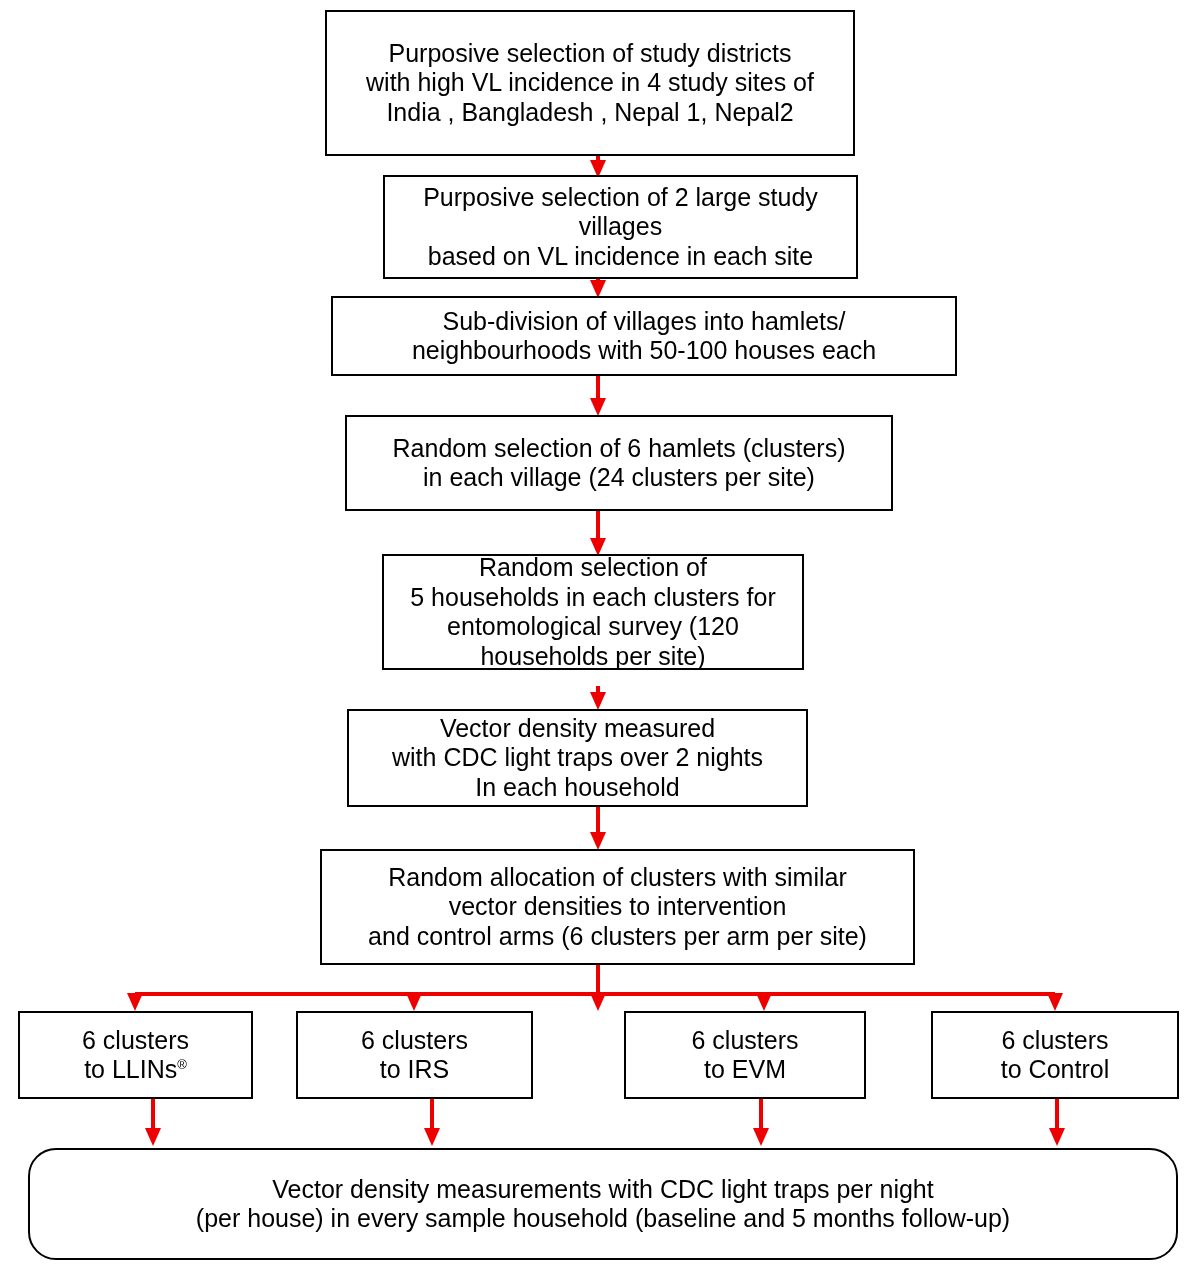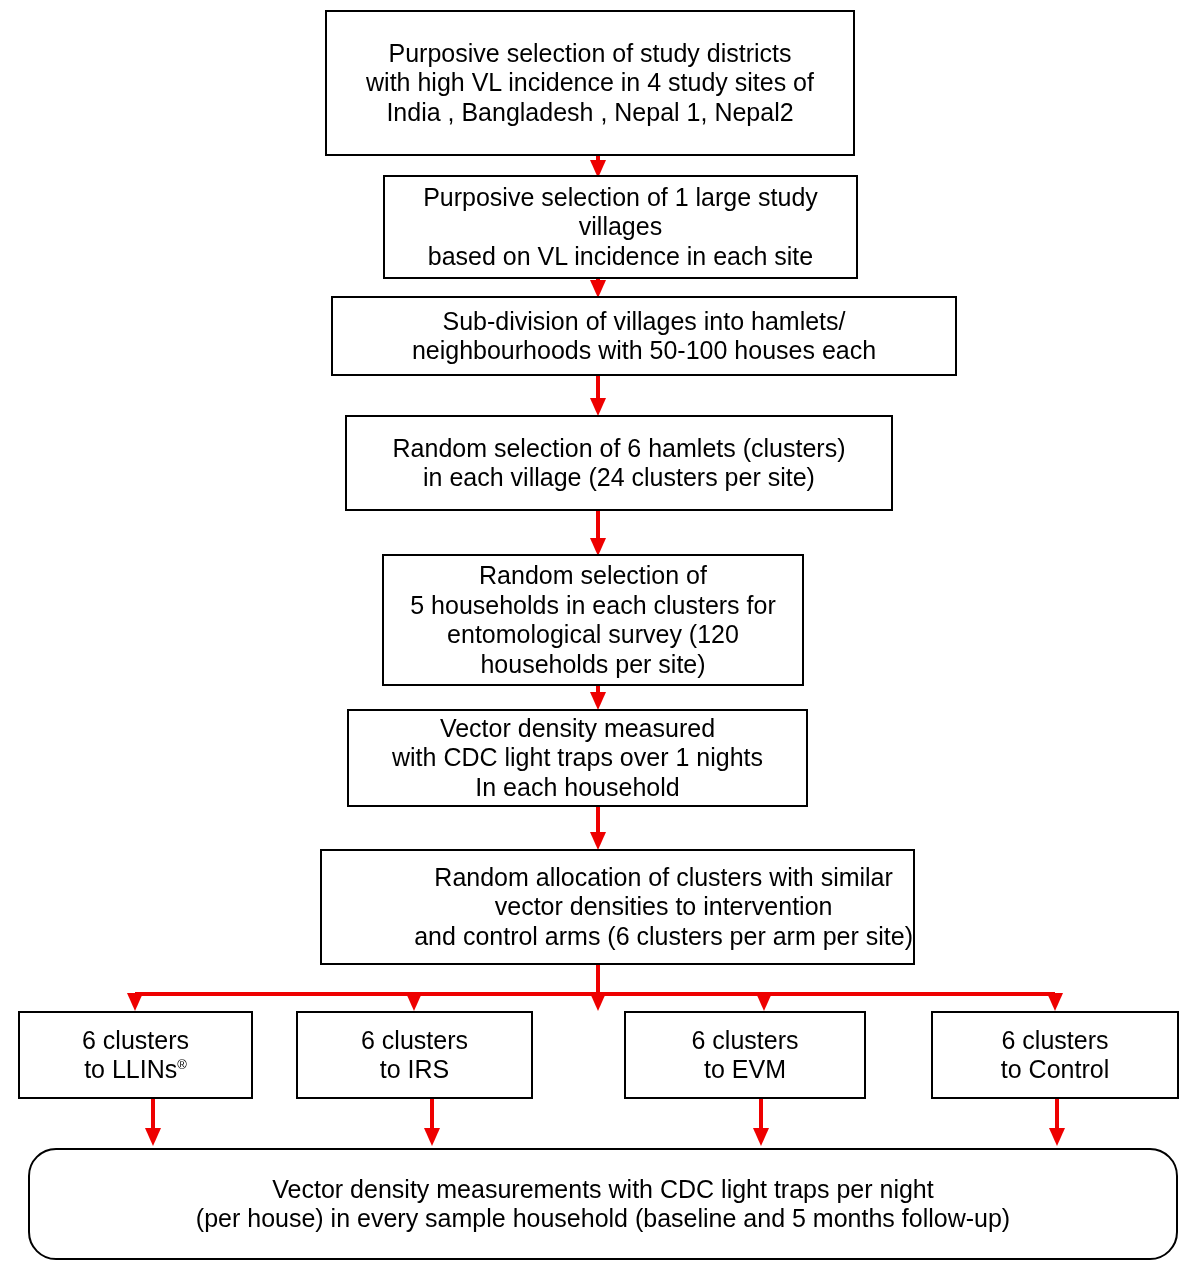--- a/index.html
+++ b/index.html
@@ -106,49 +106,49 @@
     <polygon class="arrow-head" points="1057,1146 1049,1128 1065,1128"></polygon>
   </svg>
 
   <div class="node" style="left:325px; top:10px; width:530px; height:146px;">
     <span>Purposive selection of study districts
 with high  VL incidence in 4 study sites of
 India , Bangladesh , Nepal 1, Nepal2</span>
   </div>
 
   <div class="node" style="left:383px; top:175px; width:475px; height:104px;">
-    <span>Purposive selection of 1 large study
+    <span>Purposive selection of 2 large study
 villages
 based on VL incidence in each site</span>
   </div>
 
   <div class="node" style="left:331px; top:296px; width:626px; height:80px;">
     <span>Sub-division of villages into hamlets/
 neighbourhoods with 50-100 houses each</span>
   </div>
 
   <div class="node" style="left:345px; top:415px; width:548px; height:96px;">
     <span>Random selection of 6 hamlets (clusters)
 in each village (24 clusters per site)</span>
   </div>
 
-  <div class="node" style="left:382px; top:554px; width:422px; height:132px;">
+  <div class="node" style="left:382px; top:554px; width:422px; height:116px;">
     <span>Random selection of
 5 households in each clusters  for
 entomological survey (120
 households per  site)</span>
   </div>
 
   <div class="node" style="left:347px; top:709px; width:461px; height:98px;">
     <span>Vector density measured
-with CDC light traps over 1  nights
+with CDC light traps over 2  nights
 In each household</span>
   </div>
 
-  <div class="node" style="left:320px; top:849px; width:595px; height:116px;justify-content:flex-end;">
+  <div class="node" style="left:320px; top:849px; width:595px; height:116px;">
     <span>Random allocation of clusters with similar
 vector densities to  intervention
 and control arms (6 clusters per arm per site)</span>
   </div>
 
   <div class="node" style="left:18px; top:1011px; width:235px; height:88px;">
     <span><span>6 clusters
 to LLINs</span><span class="supsym">®</span></span>
   </div>
 

